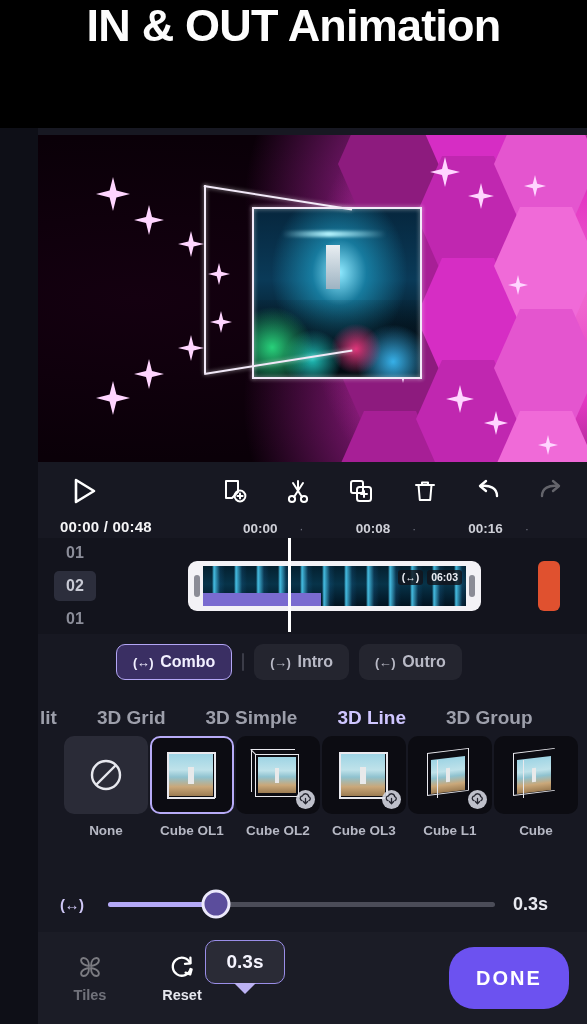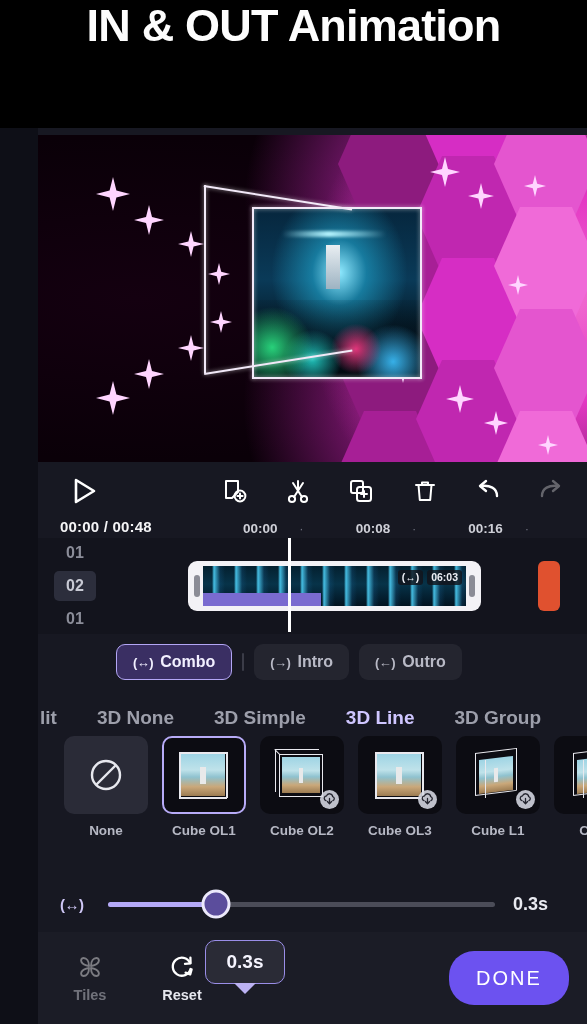--- a/index.html
+++ b/index.html
@@ -247,21 +247,21 @@
     content: ""; position: absolute;
     left: 50%; transform: translateX(-50%);
     bottom: -12px; width: 24px; height: 4px;
     border-radius: 2px; background: #a99bf3;
   }
 
   
   .presets {
     position: absolute; left: 0; top: 608px;
     width: 549px; height: 120px;
-    display: flex; align-items: flex-start; gap: 14px;
+    display: flex; align-items: flex-start; gap: 2px;
     padding-left: 26px;
   }
   .preset { width: 84px; flex: 0 0 auto; }
   .thumb {
     position: relative;
     width: 84px; height: 78px;
     border-radius: 10px;
     background: #262733;
     border: 2.4px solid transparent;
     overflow: hidden;
@@ -355,25 +355,25 @@
   }
   .bb-item {
     width: 80px; margin-left: 12px;
     display: flex; flex-direction: column; align-items: center; gap: 7px;
   }
   .bb-item.dim { opacity: .42; }
   .bb-label { color: #e6e7ee; font-size: 14.5px; font-weight: 700; }
   .done-btn {
     position: absolute; right: 18px; top: 50%;
     transform: translateY(-50%);
-    width: 120px; height: 54px;
+    width: 120px; height: 62px;
     border-radius: 25px;
     background: #6c52f0;
     color: #ffffff;
-    font-size: 20px; font-weight: 400; letter-spacing: 2px;
+    font-size: 20px; font-weight: 700; letter-spacing: 2px;
     display: flex; align-items: center; justify-content: center;
   }
 </style>
 </head>
 <body>
 
 <div id="root">
 
   <div class="title-bar">
     <div class="title-text">IN &amp; OUT Animation</div>
@@ -530,21 +530,21 @@
           <span>Intro</span>
         </div>
         <div class="mode-tab">
           <span class="mt-ico">(←)</span>
           <span>Outro</span>
         </div>
       </div>
 
     <div class="cat-strip" id="cat-strip">
         <div class="cat" style="margin-left: -18px;">lit</div>
-        <div class="cat">3D None</div>
+        <div class="cat">3D Grid</div>
         <div class="cat">3D Simple</div>
         <div class="cat active">3D Line</div>
         <div class="cat">3D Group</div>
       </div>
 
     <div class="presets" id="presets">
         <div class="preset">
           <div class="thumb none-thumb">
             <svg width="38" height="38" viewBox="0 0 38 38">
               <circle cx="19" cy="19" r="14" fill="none" stroke="#e7e8ee" stroke-width="2.4"></circle>

